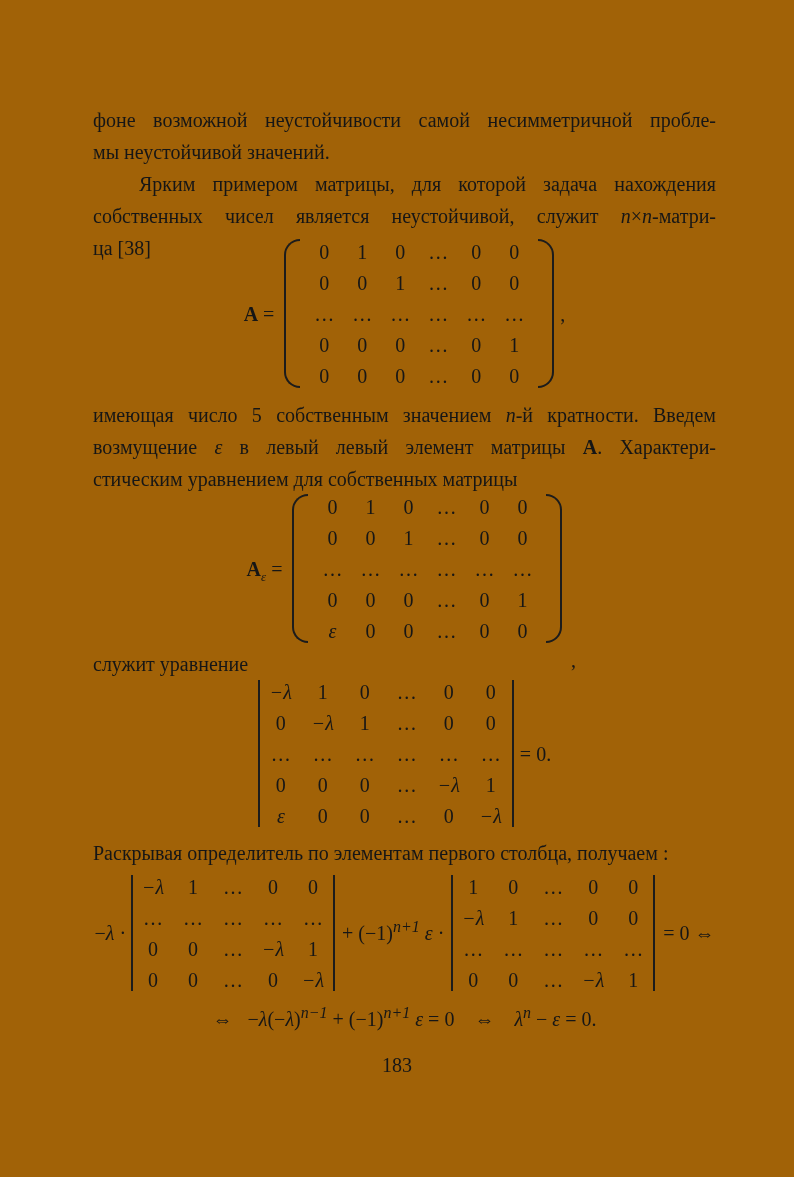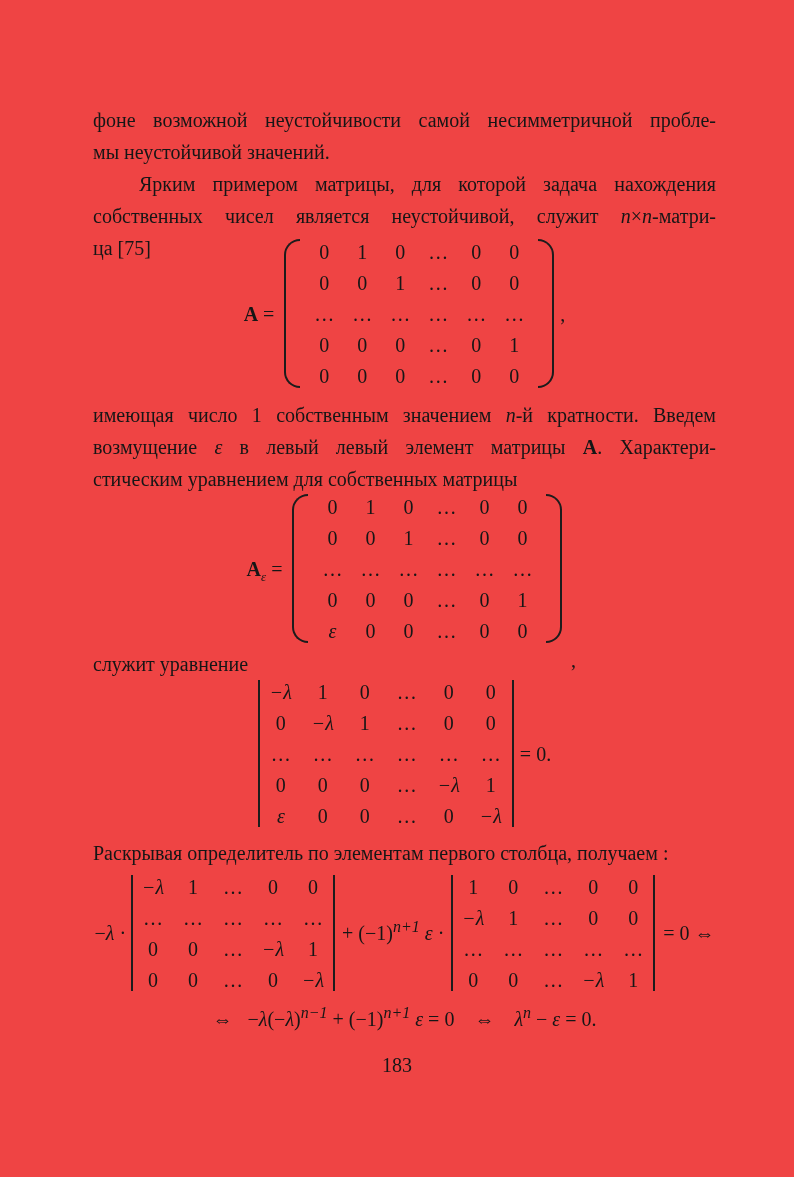--- a/index.html
+++ b/index.html
@@ -1,19 +1,19 @@
 <!DOCTYPE html>
 <html><head>
 <meta charset="utf-8">
 <style>
   html,body{margin:0;padding:0;background:#e9e9e9;}
   .page{
     position:relative;
     width:794px;height:1177px;
-    background:#ef4444;
+    background:#a16207;
     font-family:"Liberation Serif", serif;
     color:#161616;
     overflow:hidden;
   }
   .content{
     position:absolute;
     left:93px;top:104px;width:623px;
     font-size:20px;line-height:32px;
   }
   .tline{text-align:justify;text-align-last:justify;}
@@ -56,21 +56,21 @@
   <div class="content">
 
     <div class="para">
         <div class="tline"><span>фоне возможной неустойчивости самой несимметричной пробле-</span></div>
         <div class="tline last"><span>мы неустойчивой значений.</span></div>
       </div>
 
     <div class="para">
         <div class="tline indent"><span>Ярким примером матрицы, для которой задача нахождения</span></div>
         <div class="tline"><span>собственных чисел является неустойчивой, служит </span><span class="it">n</span><span>×</span><span class="it">n</span><span>-матри-</span></div>
-        <div class="tline last"><span>ца [75]</span></div>
+        <div class="tline last"><span>ца [38]</span></div>
       </div>
 
     <div class="eqrow eq-a">
       <span class="eqlabel"><span class="bf">A</span><span> = </span></span>
       <div class="paren l"></div>
       <div class="mgrid cols6">
           <div class="mcell">0</div>
           <div class="mcell">1</div>
           <div class="mcell">0</div>
           <div class="mcell">…</div>
@@ -99,21 +99,21 @@
           <div class="mcell">0</div>
           <div class="mcell">…</div>
           <div class="mcell">0</div>
           <div class="mcell">0</div>
         </div>
       <div class="paren r"></div>
       <span class="eqafter">,</span>
     </div>
 
     <div class="para">
-        <div class="tline"><span>имеющая число 1 собственным значением </span><span class="it">n</span><span>-й кратности. Введем</span></div>
+        <div class="tline"><span>имеющая число 5 собственным значением </span><span class="it">n</span><span>-й кратности. Введем</span></div>
         <div class="tline"><span>возмущение </span><span class="it">ε</span><span>  в левый левый элемент матрицы </span><span class="bf">A</span><span>. Характери-</span></div>
         <div class="tline last"><span>стическим уравнением для собственных матрицы</span></div>
       </div>
 
     <div class="eqrow eq-aeps">
       <span class="eqlabel"><span class="bf">A</span><sub class="it">ε</sub><span> = </span></span>
       <div class="paren l"></div>
       <div class="mgrid cols6">
           <div class="mcell">0</div>
           <div class="mcell">1</div>

